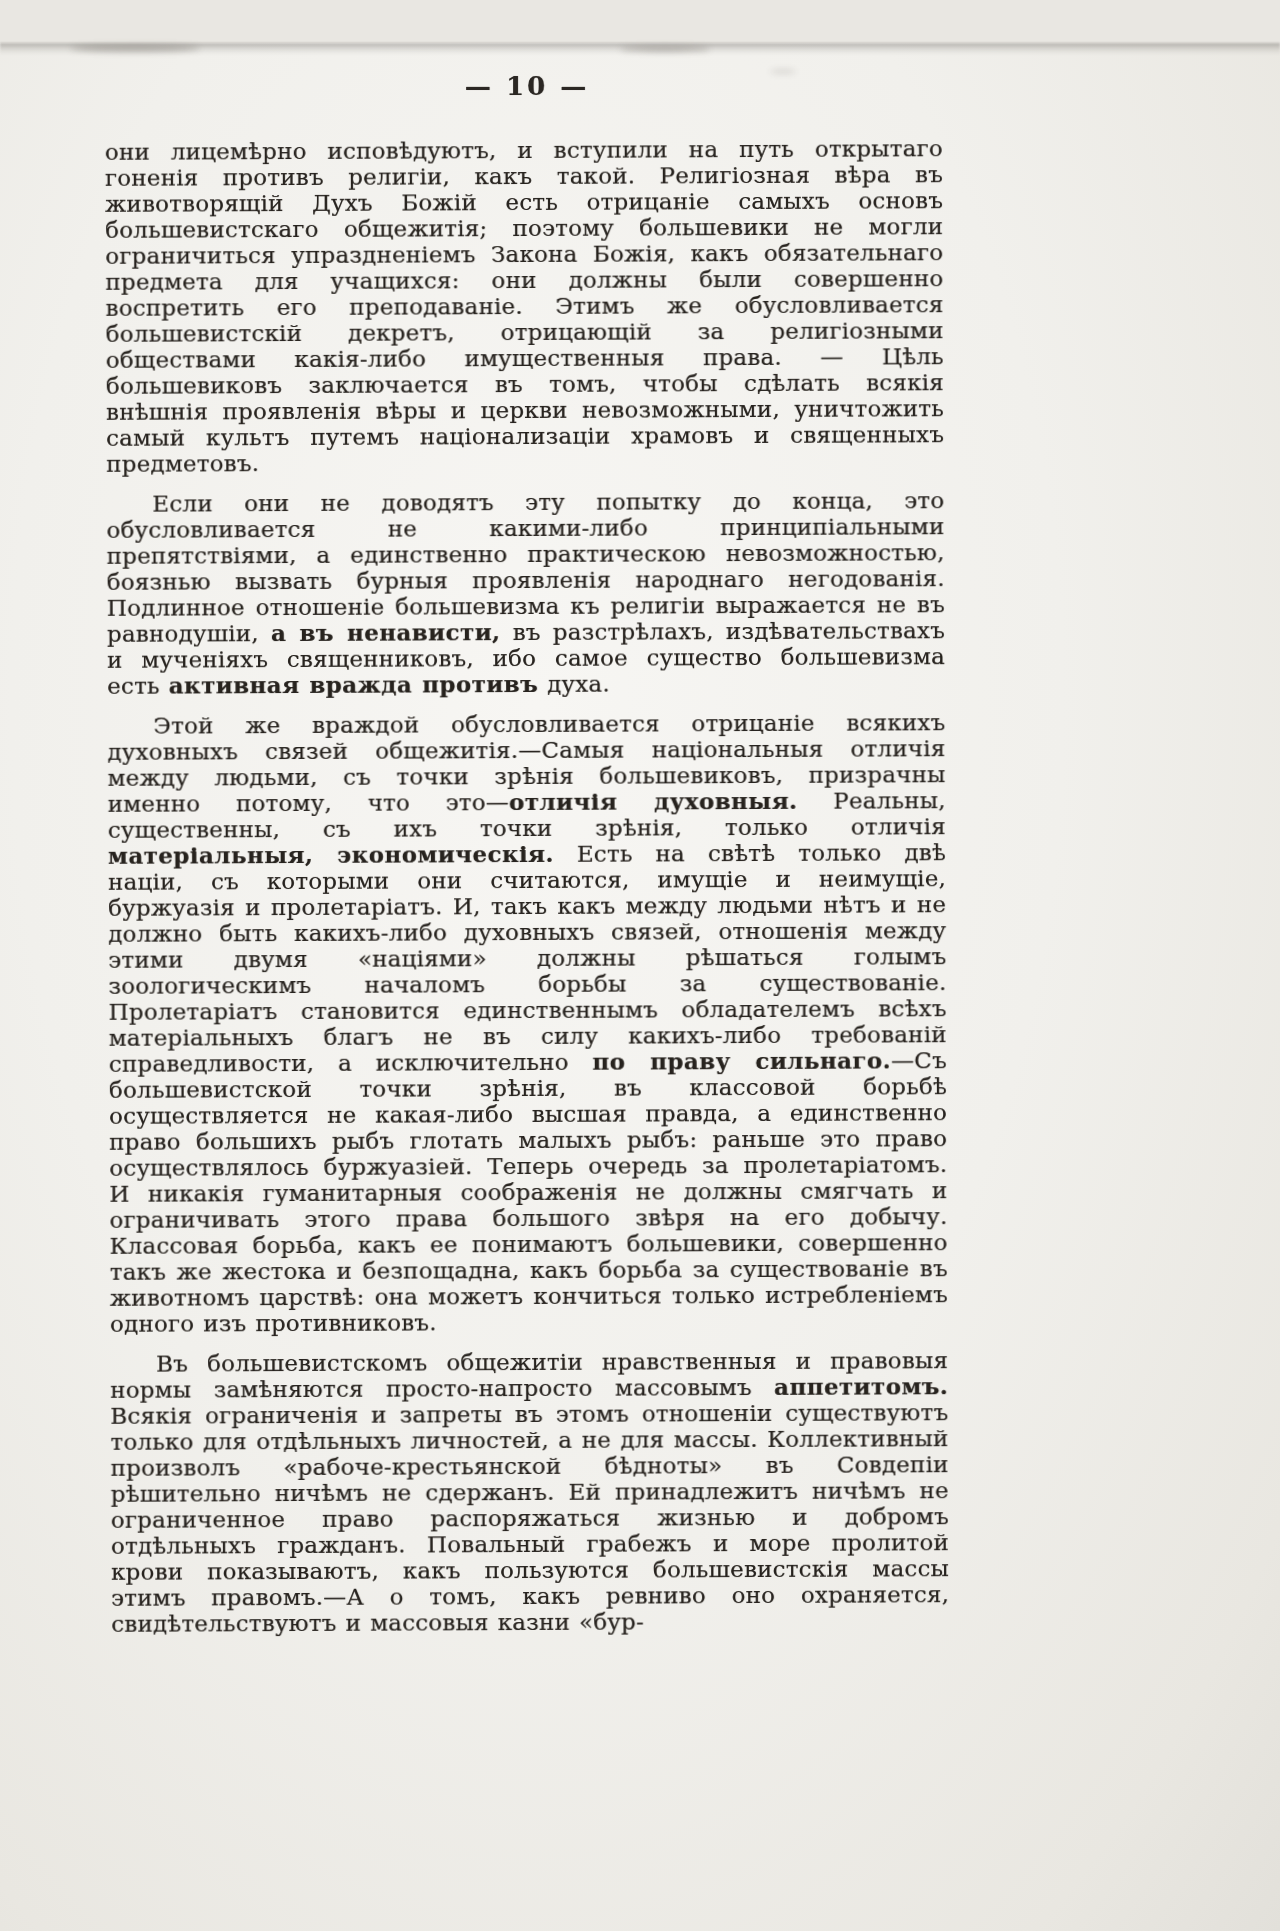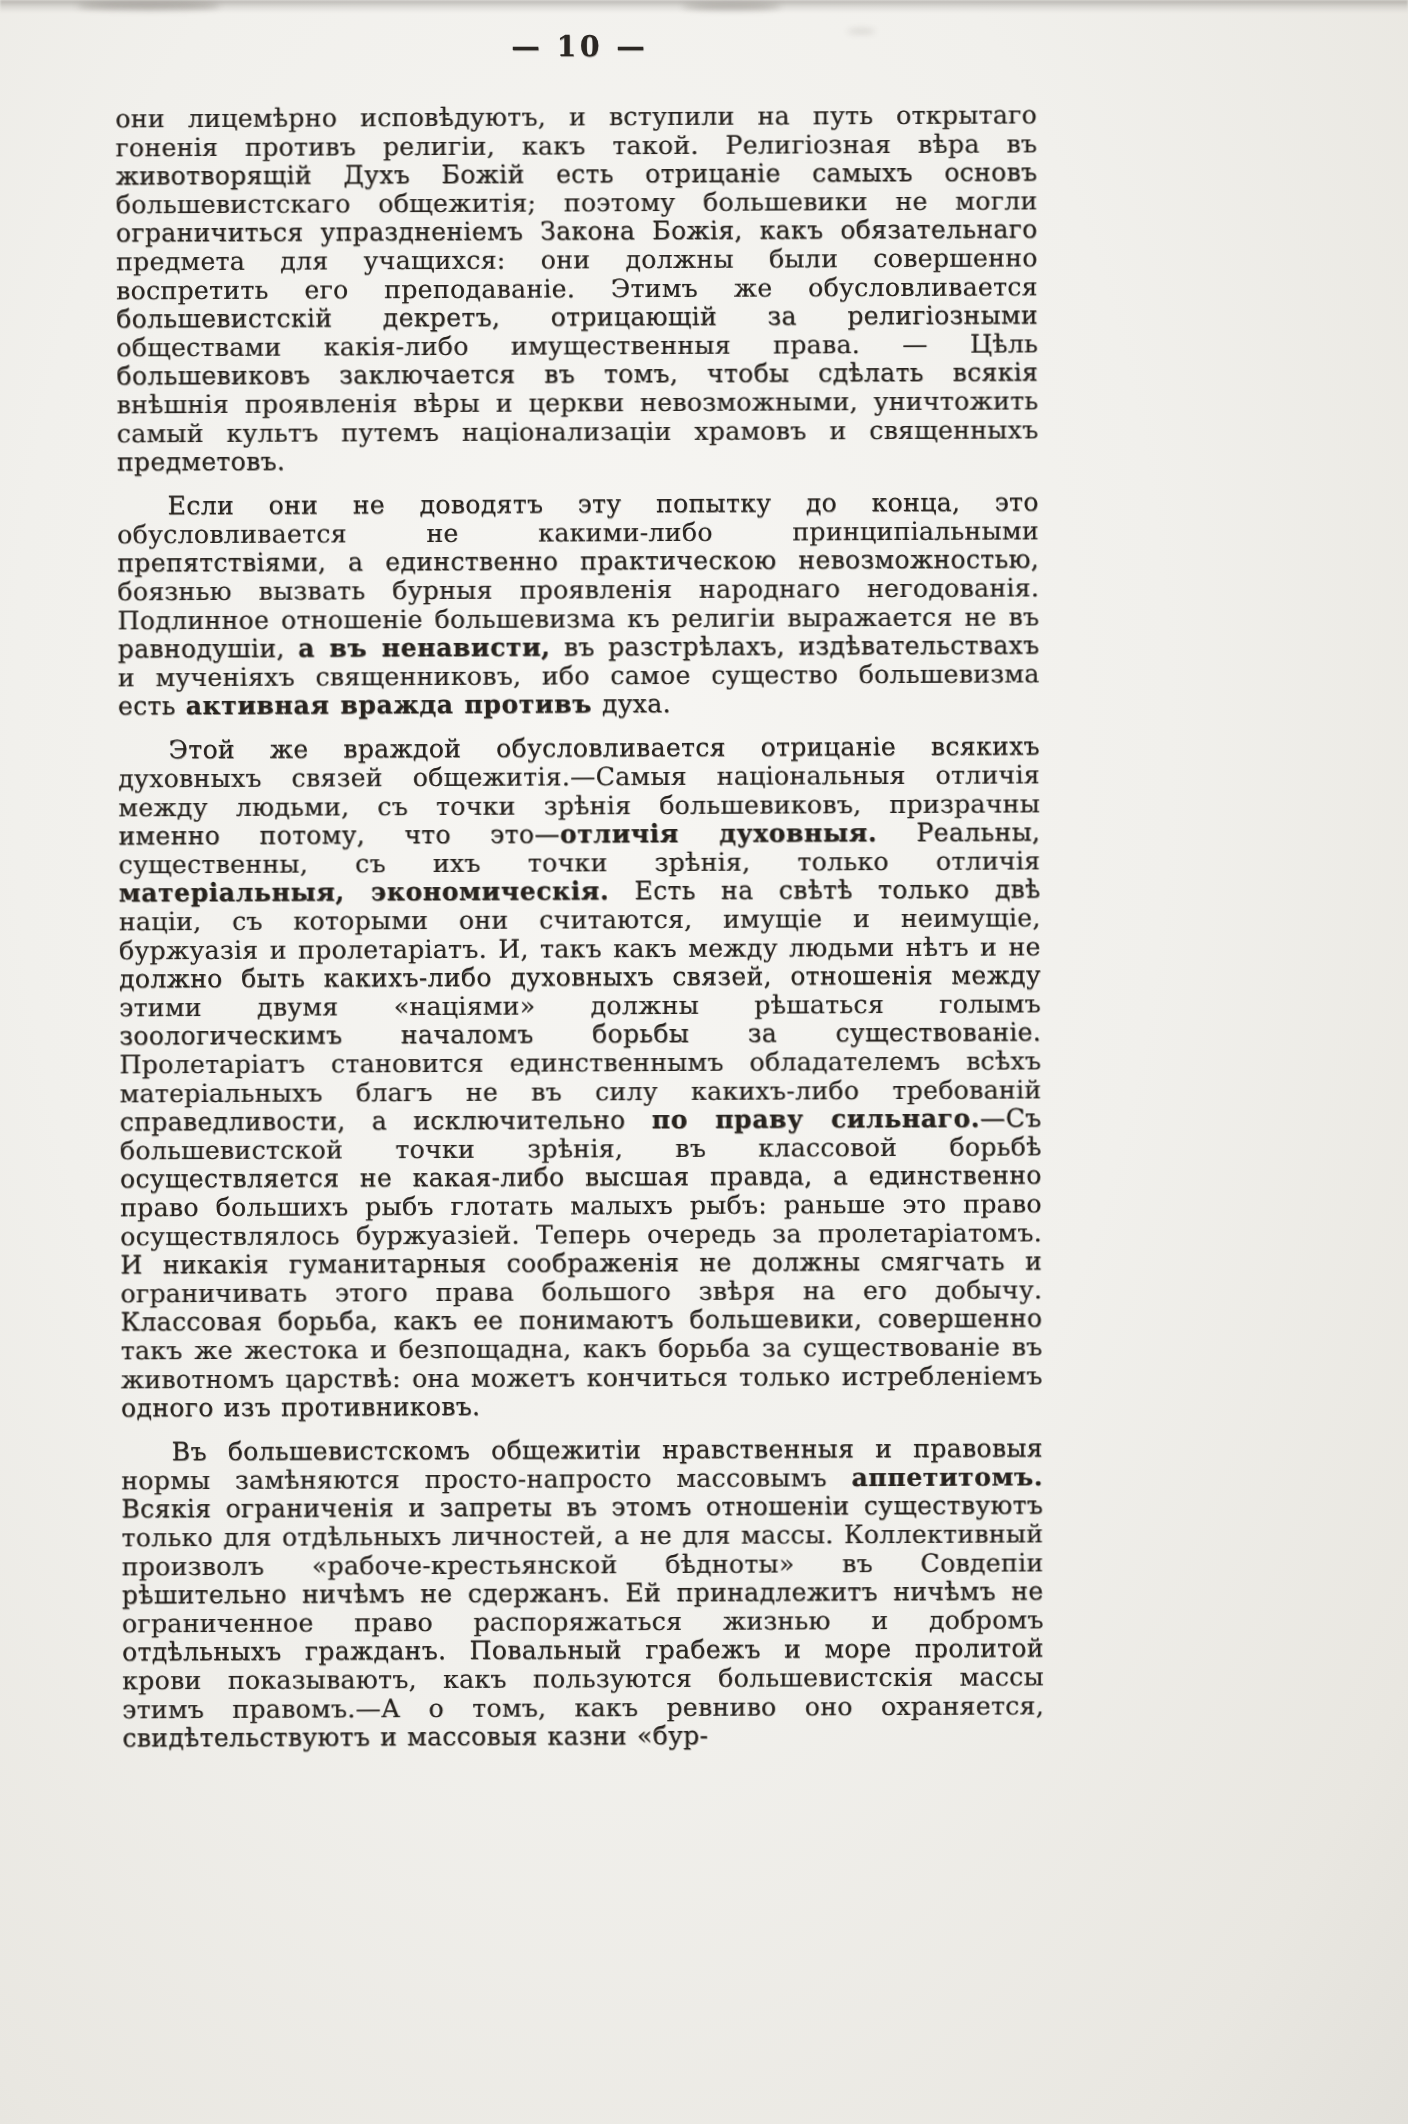--- a/index.html
+++ b/index.html
@@ -12,20 +12,21 @@
     position: relative;
     overflow: hidden;
     background: #e9e7e2;
     font-family: "DejaVu Serif", "Liberation Serif", serif;
   }
   .page {
     position: absolute;
     inset: 0;
     background:
       radial-gradient(ellipse at 42% 35%, #f7f6f3 0%, #f1f0ec 50%, #e9e7e1 85%, #e2e0da 100%);
+    margin-top: 43px;
   }
   
   .artifact-top {
     position: absolute;
     top: 0; left: 0; right: 0;
     height: 12px;
     background: linear-gradient(to bottom, rgba(55,50,45,0.30), rgba(55,50,45,0.08) 60%, transparent);
     filter: blur(1px);
   }
   .smudge {

